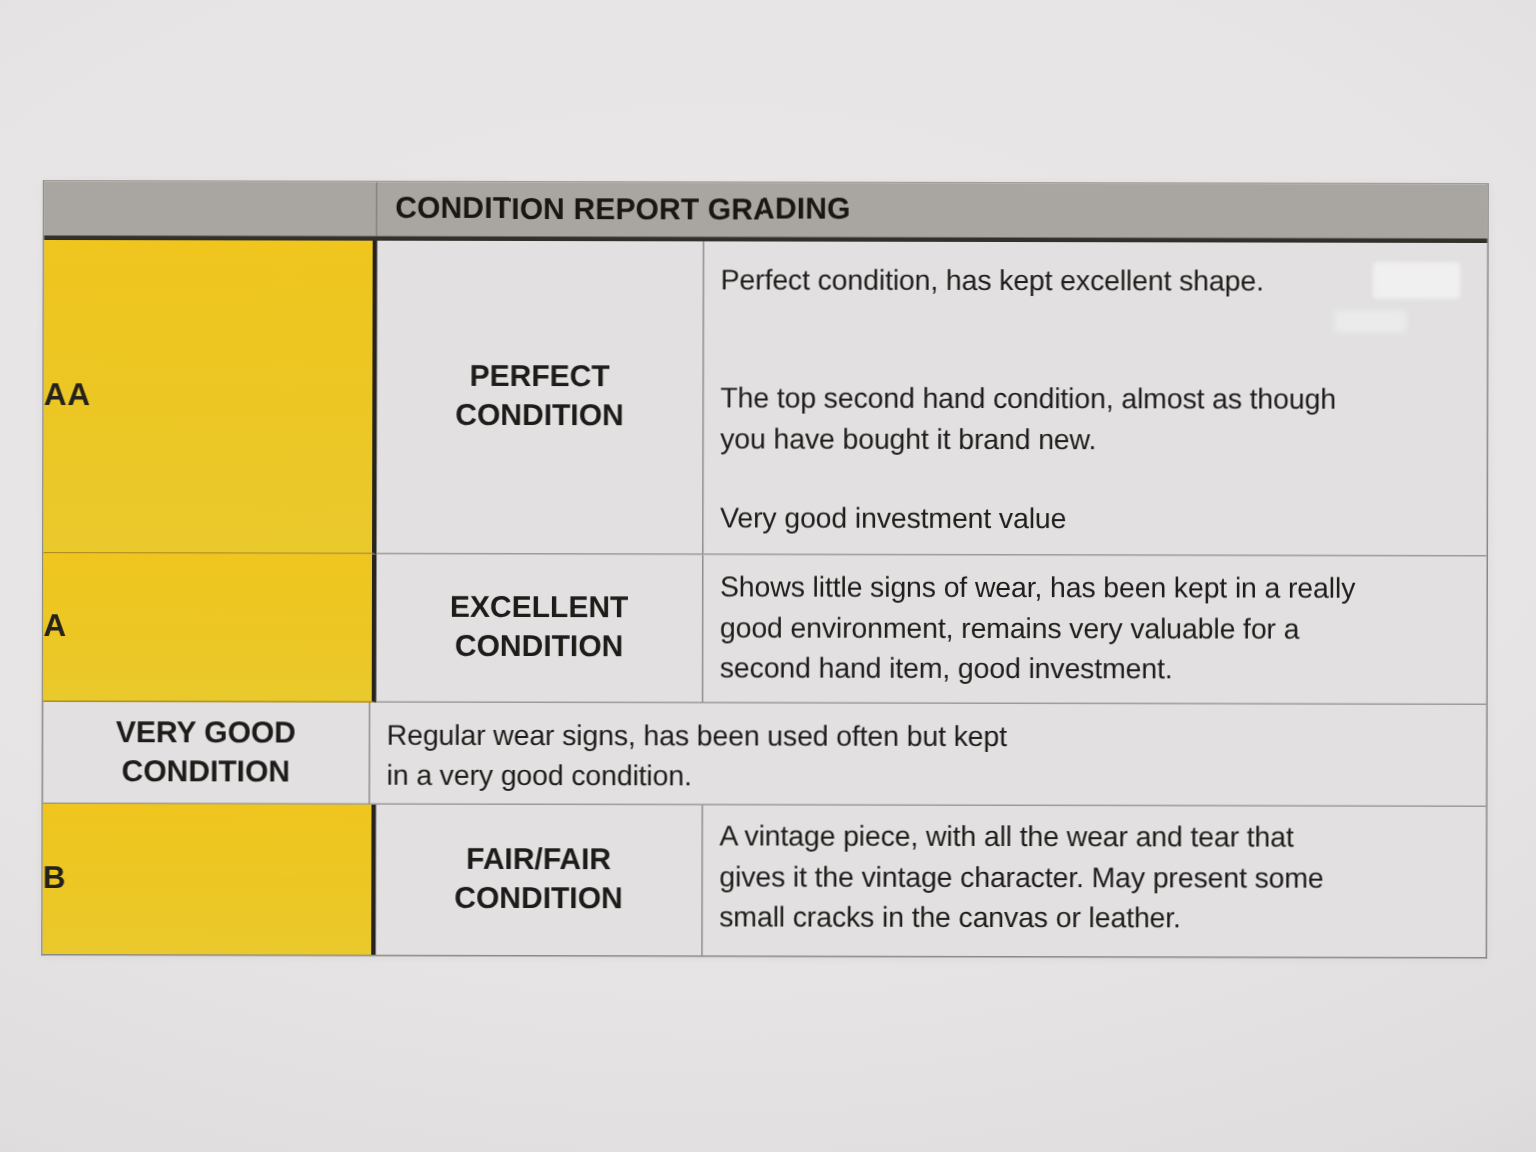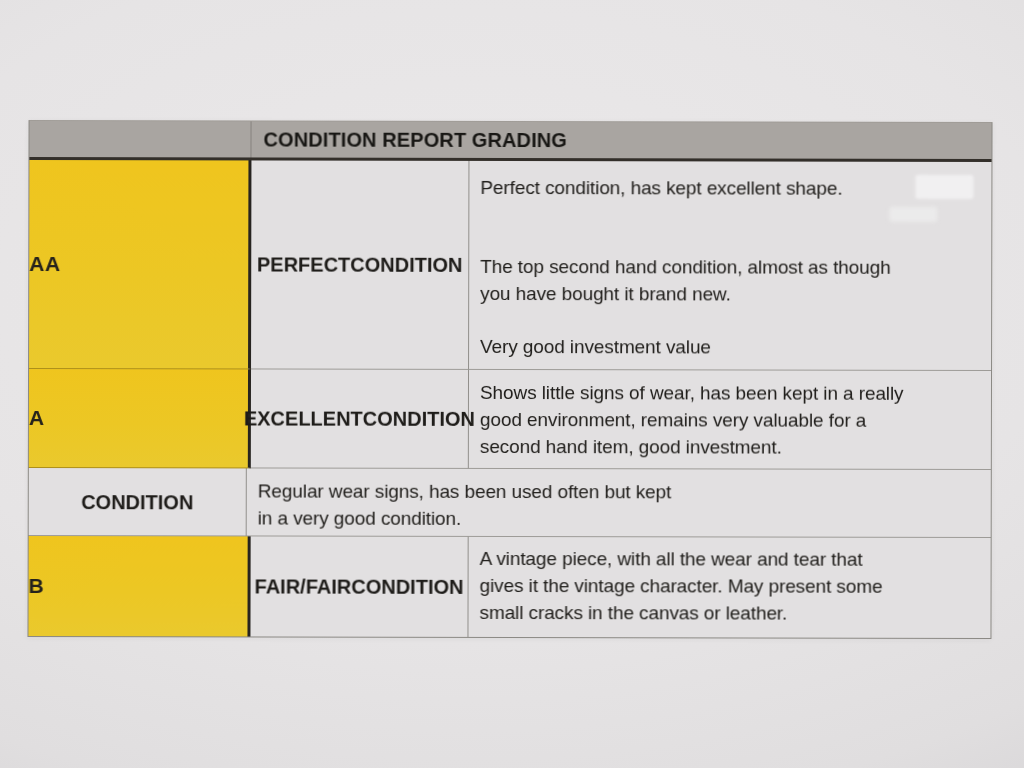--- a/index.html
+++ b/index.html
@@ -73,21 +73,21 @@
     font-size: 21px;
     letter-spacing: 0.5px;
     color: #25221c;
   }
   .c2 {
     width: 218px;
     box-sizing: border-box;
     border-right: 1px solid #918f8b;
     border-bottom: 1px solid #9d9b97;
     display: flex;
-    flex-direction: row;
+    flex-direction: column;
     align-items: center;
     justify-content: center;
     font-weight: bold;
     font-size: 20px;
     line-height: 26px;
     text-align: center;
     color: #1e1c19;
   }
   .c3 {
     flex: 1;
@@ -162,20 +162,21 @@
         <p>
           <span class="line">Shows little signs of wear, has been kept in a really</span>
           <span class="line">good environment, remains very valuable for a</span>
           <span class="line">second hand item, good investment.</span>
         </p>
       </div>
     </div>
 
     <div class="row r2">
       <div class="c2">
+        <span class="cond-line">VERY GOOD</span>
         <span class="cond-line">CONDITION</span>
       </div>
       <div class="c3" style="padding-top:9px;">
         <p>
           <span class="line">Regular wear signs, has been used often but kept</span>
           <span class="line">in a very good condition.</span>
         </p>
       </div>
     </div>
 

